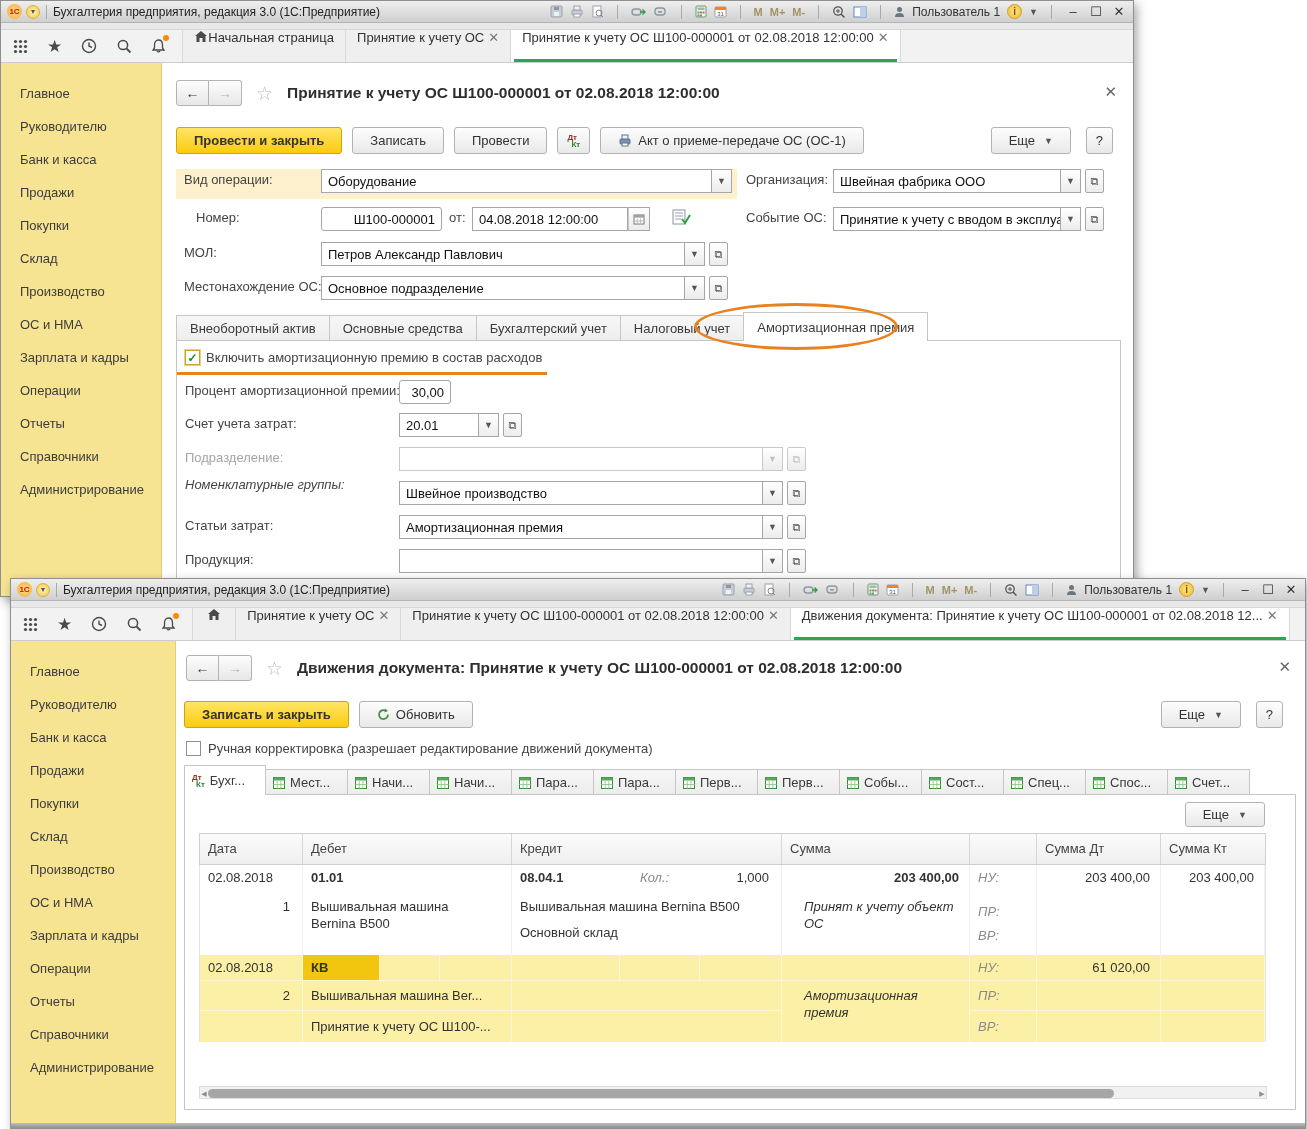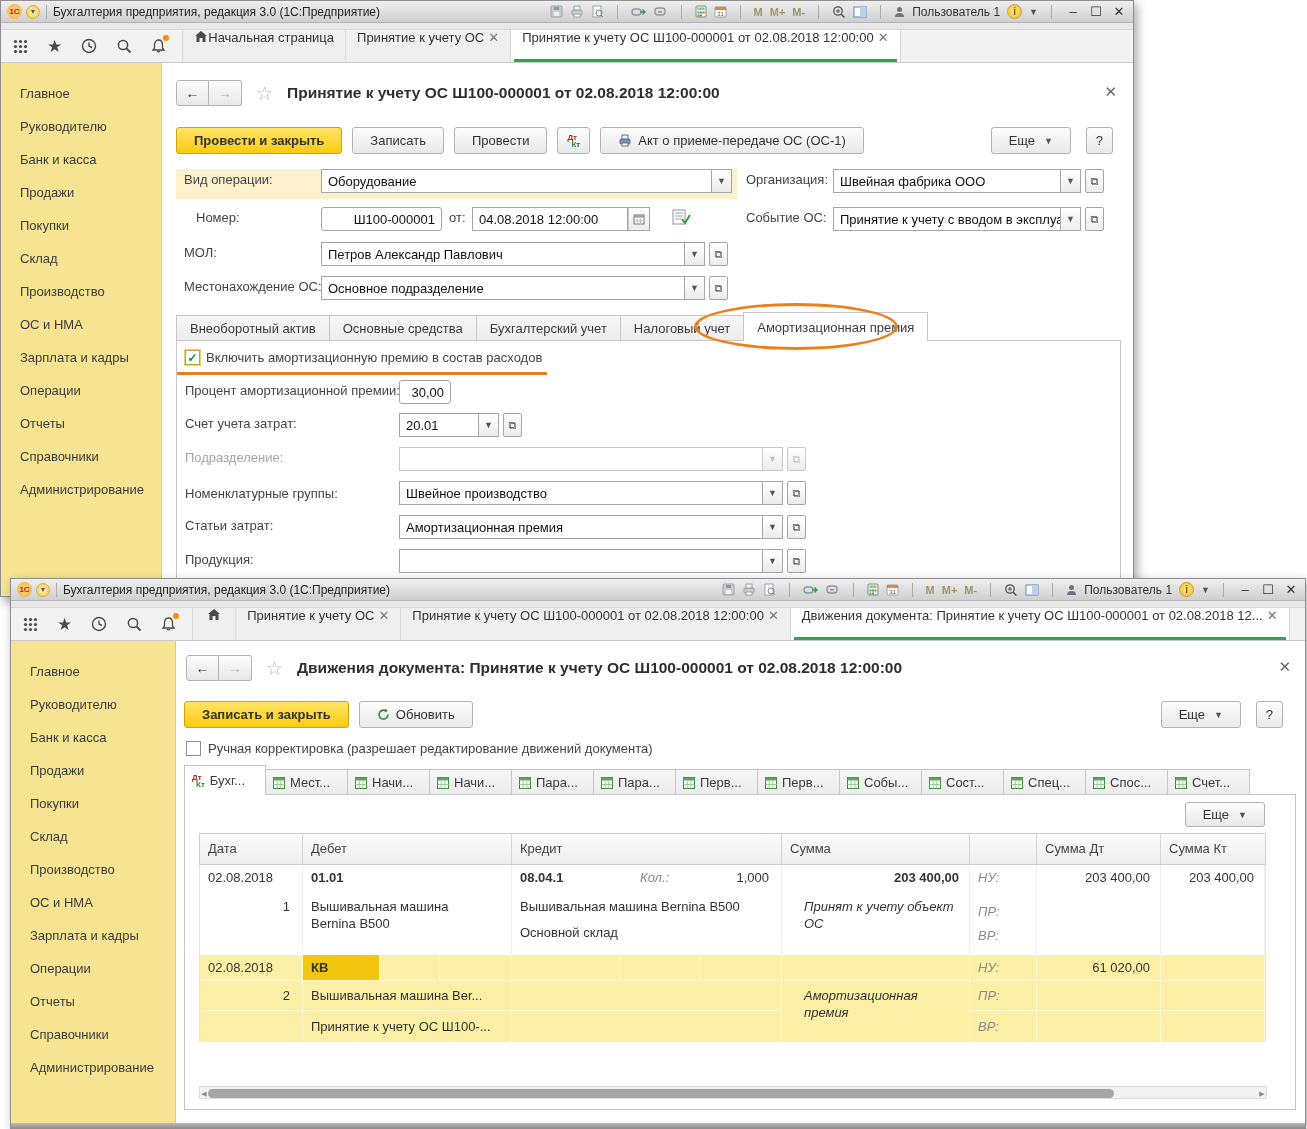--- a/index.html
+++ b/index.html
@@ -461,21 +461,21 @@
 
           <div class="row" style="top:109px; left:8px;">
               <span class="flabel dis">Подразделение:</span>
             </div>
           <div class="row" style="top:106px; left:222px;">
             <span class="input dis" style="width:364px;"></span>
               <span class="ddbtn dis">▼</span>
               <span class="openbtn dis">⧉</span>
           </div>
 
-          <div class="row" style="top:145px; left:8px;">
+          <div class="row" style="top:136px; left:8px;font-style:italic;">
               <span class="flabel">Номенклатурные группы:</span>
             </div>
           <div class="row" style="top:140px; left:222px;">
             <span class="input" style="width:364px;">Швейное производство</span>
               <span class="ddbtn">▼</span>
               <span class="openbtn">⧉</span>
           </div>
 
           <div class="row" style="top:177px; left:8px;">
               <span class="flabel">Статьи затрат:</span>

